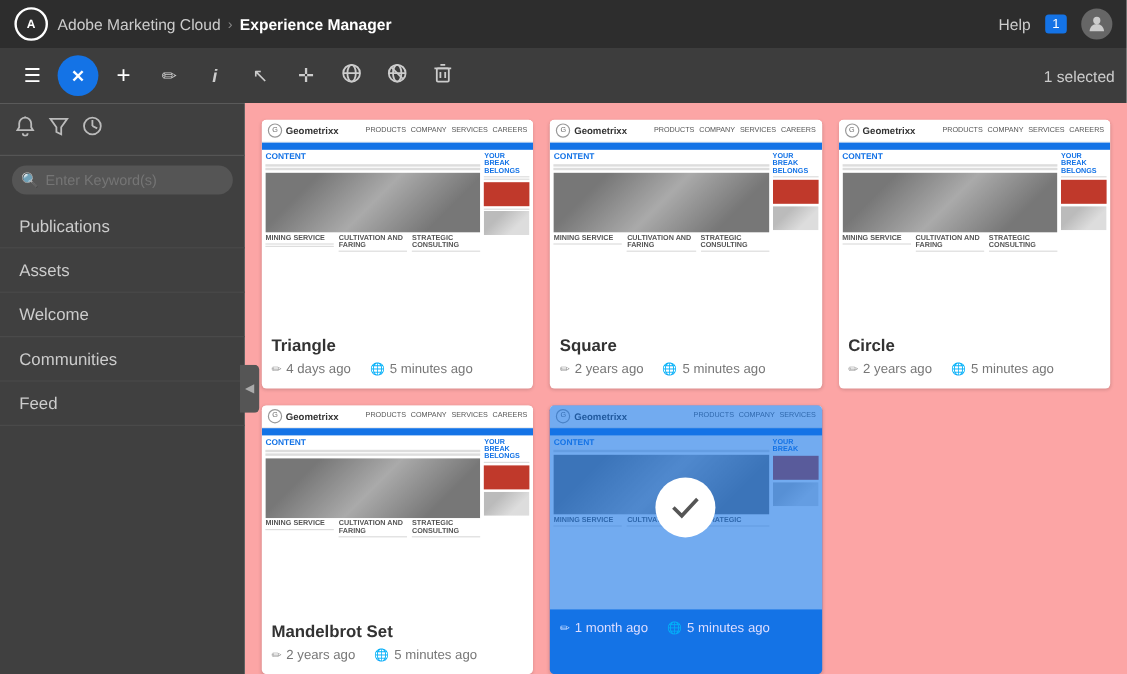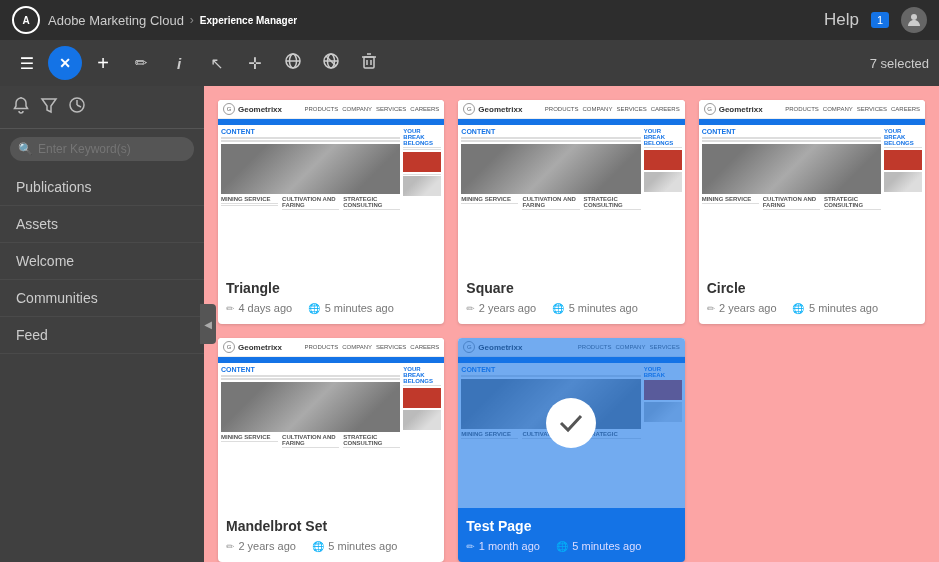--- a/index.html
+++ b/index.html
@@ -17,23 +17,23 @@
     .top-bar-logo {
       width: 28px; height: 28px;
       border: 2px solid #fff;
       border-radius: 50%;
       display: flex; align-items: center; justify-content: center;
       font-size: 10px; color: #fff; font-weight: bold; margin-right: 8px;
       flex-shrink: 0;
     }
     .top-bar-app-name { font-size: 13px; color: #ccc; margin-right: 6px; }
     .top-bar-chevron { color: #888; margin-right: 6px; font-size: 12px; }
-    .top-bar-current { font-size: 10px; color: #fff; font-weight: 600; flex: 1; }
+    .top-bar-current { font-size: 13px; color: #fff; font-weight: 600; flex: 1; }
     .top-bar-right { display: flex; align-items: center; gap: 12px; }
-    .top-bar-help { font-size: 17px; color: #ccc; }
+    .top-bar-help { font-size: 13px; color: #ccc; }
     .top-bar-notif {
       background: #1473e6; color: #fff;
       border-radius: 3px; padding: 2px 6px; font-size: 11px;
     }
     .top-bar-user {
       width: 26px; height: 26px;
       border-radius: 50%; background: #666;
       display: flex; align-items: center; justify-content: center;
       color: #ccc; font-size: 14px;
     }
@@ -265,21 +265,21 @@
       <svg width="18" height="18" viewBox="0 0 18 18" fill="none" stroke="#ccc" stroke-width="1.5">
           <rect x="4" y="5" width="10" height="11" rx="1"></rect>
           <line x1="2" y1="5" x2="16" y2="5"></line>
           <line x1="7" y1="2" x2="11" y2="2"></line>
           <line x1="7" y1="8" x2="7" y2="13"></line>
           <line x1="11" y1="8" x2="11" y2="13"></line>
         </svg>
     </span>
   </button>
   <div class="toolbar-spacer"></div>
-  <span class="toolbar-selected">7 selected</span>
+  <span class="toolbar-selected">1 selected</span>
 </div>
 
 <div class="main">
 
   <div class="sidebar">
     <div class="sidebar-toolbar">
       <button class="sidebar-icon-btn">
         <span>
           <svg width="18" height="18" viewBox="0 0 18 18" fill="none" stroke="#bbb" stroke-width="1.5">
               <path d="M9 2a5 5 0 0 1 5 5v3l1.5 2.5H2.5L4 10V7a5 5 0 0 1 5-5z"></path>
@@ -639,21 +639,20 @@
 
           <div class="card-selected-overlay">
             <div class="card-check-circle">
               <svg width="32" height="32" viewBox="0 0 32 32" fill="none" stroke="#555" stroke-width="3">
                   <polyline points="6,16 13,23 26,9"></polyline>
                 </svg>
             </div>
           </div>
         </div>
         <div class="card-info">
-          <div class="card-title">Test Page</div>
           <div class="card-meta">
             <div class="card-meta-item">
               <span class="card-meta-icon" style="color:#c0d8ff;">✏</span>
               <span style="color:#ddf;">1 month ago</span>
             </div>
             <div class="card-meta-item">
               <span class="card-meta-icon" style="color:#c0d8ff;">🌐</span>
               <span style="color:#ddf;">5 minutes ago</span>
             </div>
           </div>

